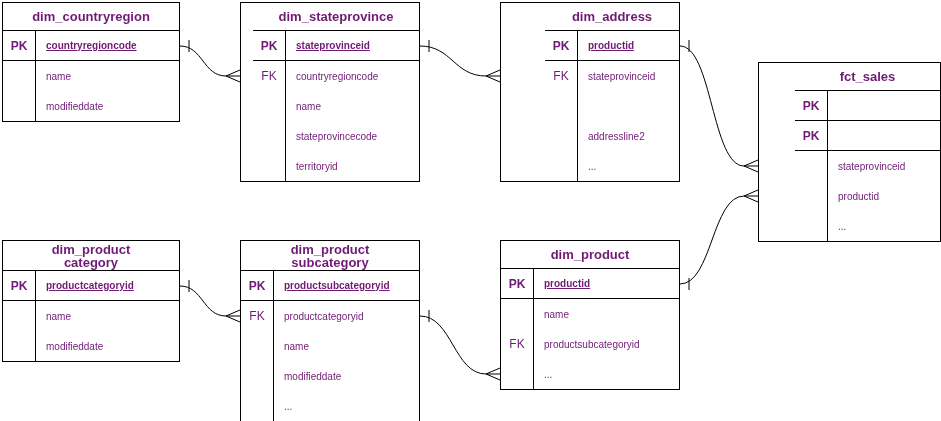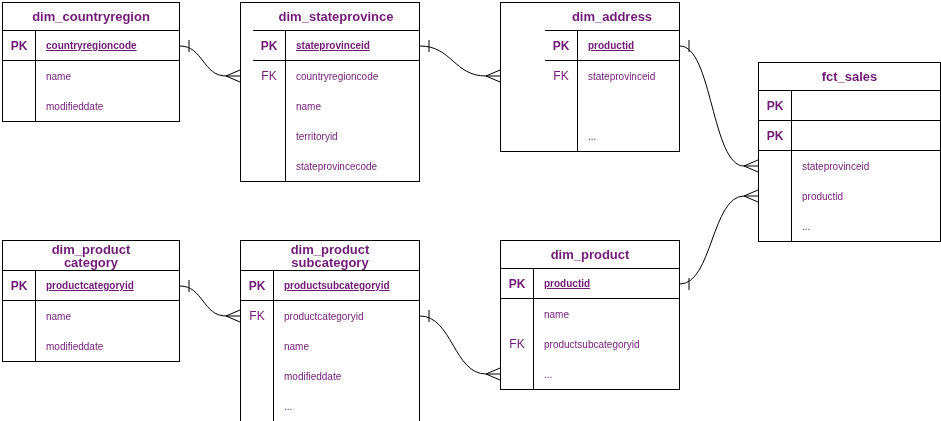--- a/index.html
+++ b/index.html
@@ -131,48 +131,52 @@
     <div class="t-row">
       <div class="t-key">FK</div>
       <div class="t-field">countryregioncode</div>
     </div>
     <div class="t-row">
       <div class="t-key"></div>
       <div class="t-field">name</div>
     </div>
     <div class="t-row">
       <div class="t-key"></div>
+      <div class="t-field">stateprovincecode</div>
+    </div>
+    <div class="t-row">
+      <div class="t-key"></div>
       <div class="t-field">territoryid</div>
-    </div>
-    <div class="t-row">
-      <div class="t-key"></div>
-      <div class="t-field">stateprovincecode</div>
     </div>
   </div>
 
   <div class="entity" style="left:500px;top:2px;width:180px;padding-left:44px;">
     <div class="t-title">dim_address</div>
     <div class="t-row pkrow">
       <div class="t-key pk">PK</div>
       <div class="t-field pkfield">productid</div>
     </div>
     <div class="t-row">
       <div class="t-key">FK</div>
       <div class="t-field">stateprovinceid</div>
     </div>
     <div class="t-row">
       <div class="t-key"></div>
     </div>
     <div class="t-row">
       <div class="t-key"></div>
-      <div class="t-field">...</div>
-    </div>
-  </div>
-
-  <div class="entity" style="left:758px;top:62px;width:183px;">
+      <div class="t-field">addressline2</div>
+    </div>
+    <div class="t-row">
+      <div class="t-key"></div>
+      <div class="t-field">...</div>
+    </div>
+  </div>
+
+  <div class="entity" style="left:758px;top:62px;width:183px;padding-left:36px;">
     <div class="t-title">fct_sales</div>
     <div class="t-row pkrow">
       <div class="t-key pk">PK</div>
     </div>
     <div class="t-row pkrow">
       <div class="t-key pk">PK</div>
     </div>
     <div class="t-row">
       <div class="t-key"></div>
       <div class="t-field">stateprovinceid</div>

